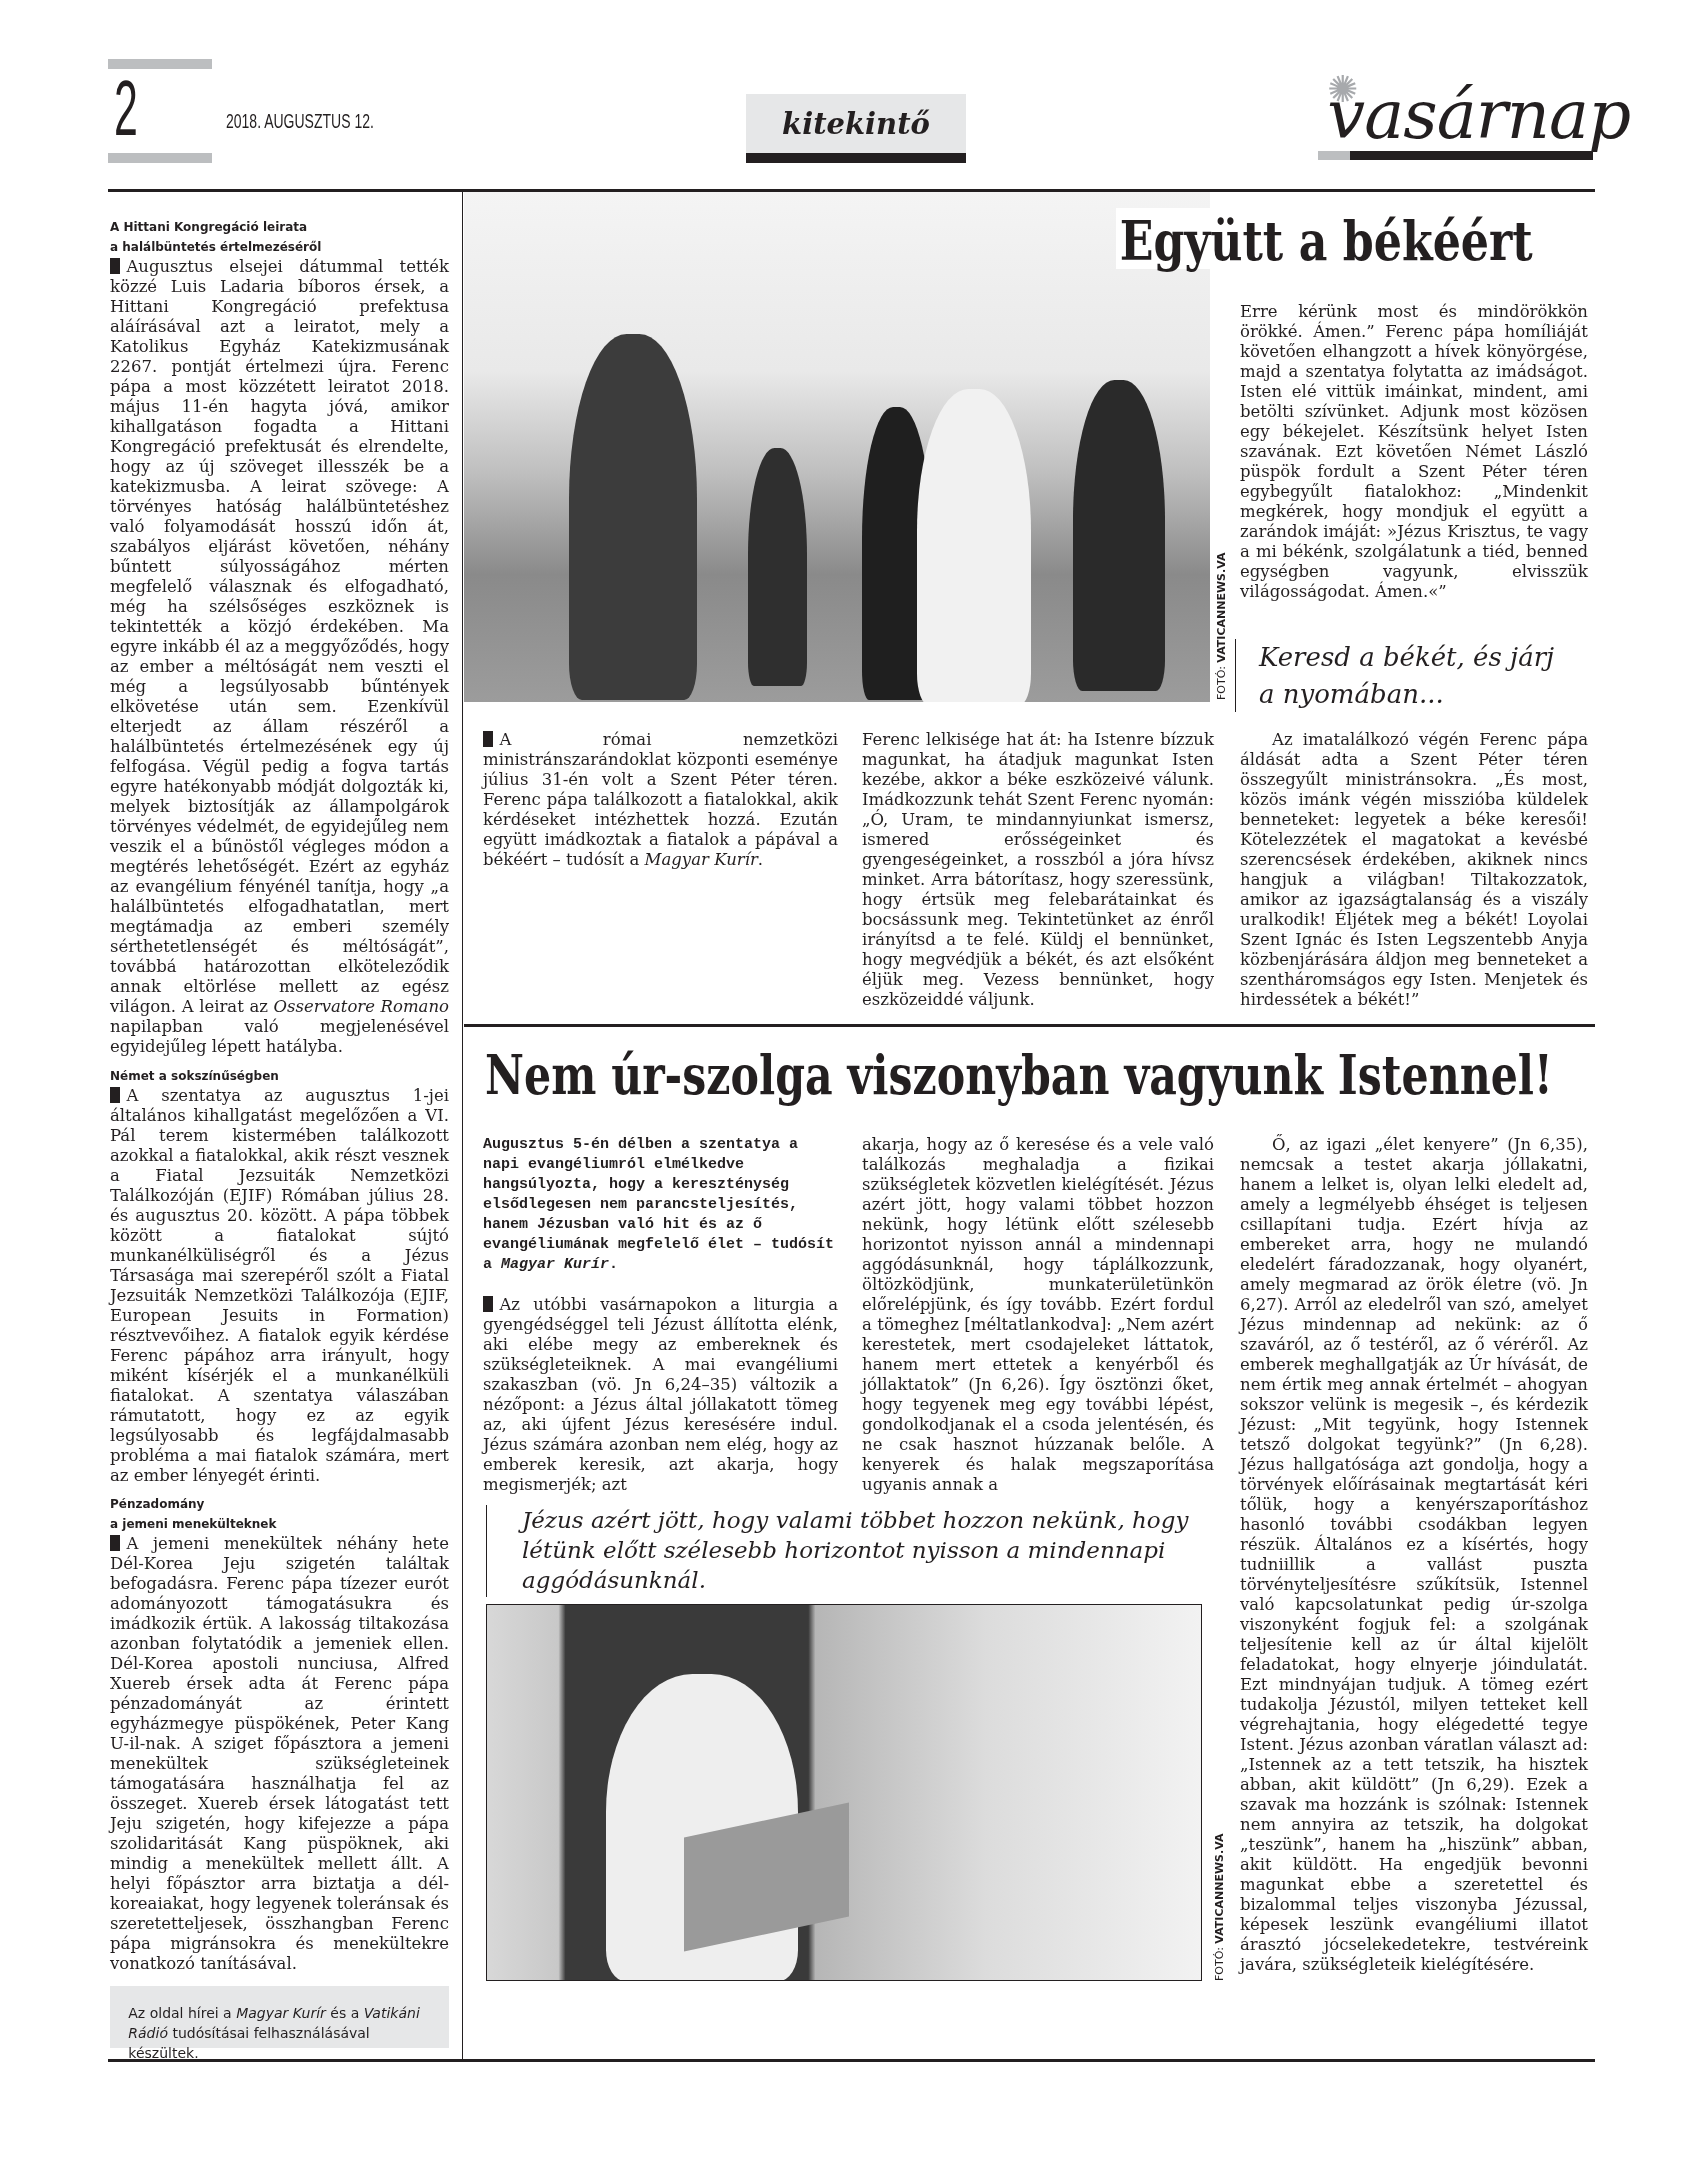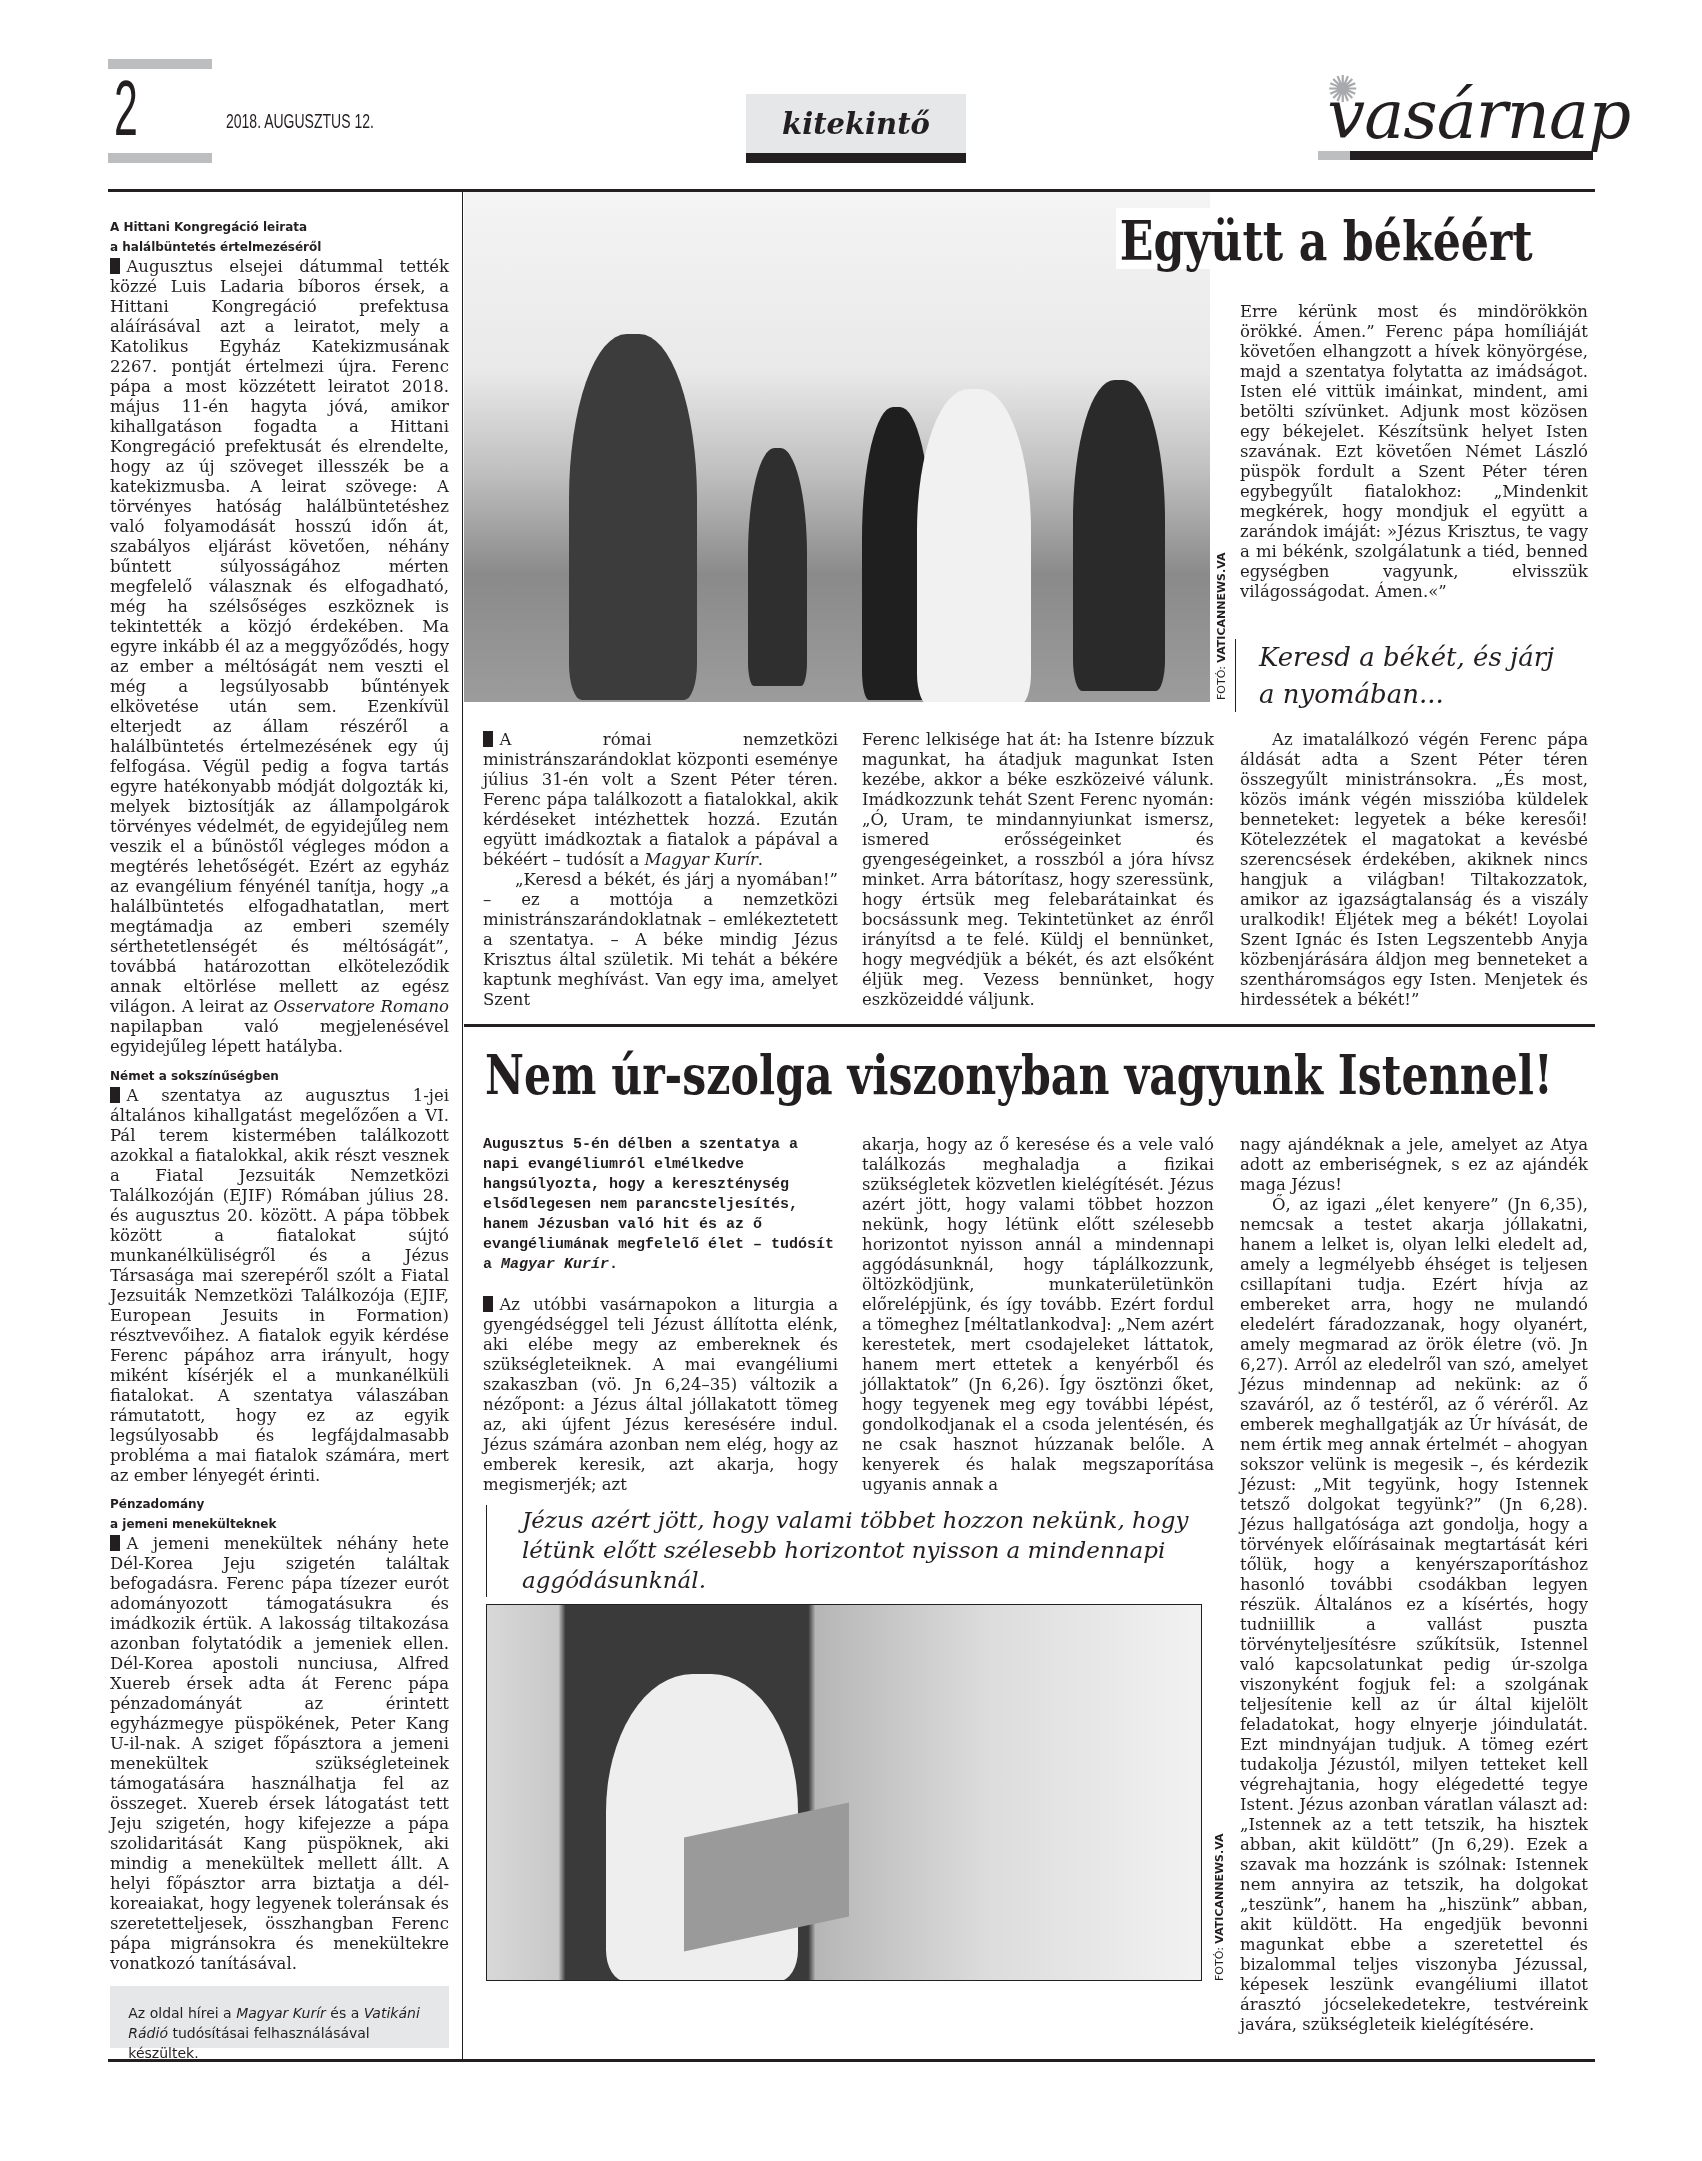--- a/index.html
+++ b/index.html
@@ -88,21 +88,20 @@
 
   <div class="col" style="left:1240px;top:302px;width:348px;">
     <p>Erre kérünk most és mindörökkön örökké. Ámen.” Ferenc pápa homíliáját követően elhangzott a hívek könyörgése, majd a szentatya folytatta az imádságot. Isten elé vittük imáinkat, mindent, ami betölti szívünket. Adjunk most közösen egy békejelet. Készítsünk helyet Isten szavának. Ezt követően Német László püspök fordult a Szent Péter téren egybegyűlt fiatalokhoz: „Mindenkit megkérek, hogy mondjuk el együtt a zarándok imáját: »Jézus Krisztus, te vagy a mi békénk, szolgálatunk a tiéd, benned egységben vagyunk, elvisszük világosságodat. Ámen.«”</p>
   </div>
   <div class="abs pull1">
     <span>Keresd a békét, és járj</span><br><span>a nyomában...</span>
   </div>
 
   <div class="col" style="left:483px;top:730px;width:355px;">
     <p><span class="sq"></span><span>A római nemzetközi ministránszarándoklat központi eseménye július 31-én volt a Szent Péter téren. Ferenc pápa találkozott a fiatalokkal, akik kérdéseket intézhettek hozzá. Ezután együtt imádkoztak a fiatalok a pápával a békéért – tudósít a </span><i>Magyar Kurír</i><span>.</span></p>
-    <p class="ind">„Keresd a békét, és járj a nyomában!” – ez a mottója a nemzetközi ministránszarándoklatnak – emlékeztetett a szentatya. – A béke mindig Jézus Krisztus által születik. Mi tehát a békére kaptunk meghívást. Van egy ima, amelyet Szent</p>
   </div>
   <div class="col" style="left:862px;top:730px;width:352px;">
     <p>Ferenc lelkisége hat át: ha Istenre bízzuk magunkat, ha átadjuk magunkat Isten kezébe, akkor a béke eszközeivé válunk. Imádkozzunk tehát Szent Ferenc nyomán: „Ó, Uram, te mindannyiunkat ismersz, ismered erősségeinket és gyengeségeinket, a rosszból a jóra hívsz minket. Arra bátorítasz, hogy szeressünk, hogy értsük meg felebarátainkat és bocsássunk meg. Tekintetünket az énről irányítsd a te felé. Küldj el bennünket, hogy megvédjük a békét, és azt elsőként éljük meg. Vezess bennünket, hogy eszközeiddé váljunk.</p>
   </div>
   <div class="col" style="left:1240px;top:730px;width:348px;">
     <p class="ind">Az imatalálkozó végén Ferenc pápa áldását adta a Szent Péter téren összegyűlt ministránsokra. „És most, közös imánk végén misszióba küldelek benneteket: legyetek a béke keresői! Kötelezzétek el magatokat a kevésbé szerencsések érdekében, akiknek nincs hangjuk a világban! Tiltakozzatok, amikor az igazságtalanság és a viszály uralkodik! Éljétek meg a békét! Loyolai Szent Ignác és Isten Legszentebb Anyja közbenjárására áldjon meg benneteket a szentháromságos egy Isten. Menjetek és hirdessétek a békét!”</p>
   </div>
 </article>
 
 <div class="rule" style="left:464px;top:1024px;width:1131px;height:2.7px;"></div>
@@ -118,19 +117,18 @@
     <p>akarja, hogy az ő keresése és a vele való találkozás meghaladja a fizikai szükségletek közvetlen kielégítését. Jézus azért jött, hogy valami többet hozzon nekünk, hogy létünk előtt szélesebb horizontot nyisson annál a mindennapi aggódásunknál, hogy táplálkozzunk, öltözködjünk, munkaterületünkön előrelépjünk, és így tovább. Ezért fordul a tömeghez [méltatlankodva]: „Nem azért kerestetek, mert csodajeleket láttatok, hanem mert ettetek a kenyérből és jóllaktatok” (Jn 6,26). Így ösztönzi őket, hogy tegyenek meg egy további lépést, gondolkodjanak el a csoda jelentésén, és ne csak hasznot húzzanak belőle. A kenyerek és halak megszaporítása ugyanis annak a</p>
   </div>
   <div class="abs pull2">Jézus azért jött, hogy valami többet hozzon nekünk, hogy létünk előtt szélesebb horizontot nyisson a mindennapi aggódásunknál.</div>
   <div class="photo photo2" title="Ferenc pápa beszél az ablakból mikrofonnal">
     <div class="fig" style="left:119px;top:69px;width:192px;height:307px;background:#eeeeee;"></div>
     <div class="abs" style="left:197px;top:215px;width:165px;height:114px;background:#9a9a9a;transform:skewY(-12deg);"></div>
   </div>
   <div class="photo-credit" style="left:1213px;top:1981px;"><span>FOTÓ: </span><b>VATICANNEWS.VA</b></div>
 
   <div class="col" style="left:1240px;top:1135px;width:348px;">
-    <p>nagy ajándéknak a jele, amelyet az Atya adott az emberiségnek, s ez az ajándék maga Jézus!</p>
     <p class="ind">Ő, az igazi „élet kenyere” (Jn 6,35), nemcsak a testet akarja jóllakatni, hanem a lelket is, olyan lelki eledelt ad, amely a legmélyebb éhséget is teljesen csillapítani tudja. Ezért hívja az embereket arra, hogy ne mulandó eledelért fáradozzanak, hogy olyanért, amely megmarad az örök életre (vö. Jn 6,27). Arról az eledelről van szó, amelyet Jézus mindennap ad nekünk: az ő szaváról, az ő testéről, az ő véréről. Az emberek meghallgatják az Úr hívását, de nem értik meg annak értelmét – ahogyan sokszor velünk is megesik –, és kérdezik Jézust: „Mit tegyünk, hogy Istennek tetsző dolgokat tegyünk?” (Jn 6,28). Jézus hallgatósága azt gondolja, hogy a törvények előírásainak megtartását kéri tőlük, hogy a kenyérszaporításhoz hasonló további csodákban legyen részük. Általános ez a kísértés, hogy tudniillik a vallást puszta törvényteljesítésre szűkítsük, Istennel való kapcsolatunkat pedig úr-szolga viszonyként fogjuk fel: a szolgának teljesítenie kell az úr által kijelölt feladatokat, hogy elnyerje jóindulatát. Ezt mindnyájan tudjuk. A tömeg ezért tudakolja Jézustól, milyen tetteket kell végrehajtania, hogy elégedetté tegye Istent. Jézus azonban váratlan választ ad: „Istennek az a tett tetszik, ha hisztek abban, akit küldött” (Jn 6,29). Ezek a szavak ma hozzánk is szólnak: Istennek nem annyira az tetszik, ha dolgokat „teszünk”, hanem ha „hiszünk” abban, akit küldött. Ha engedjük bevonni magunkat ebbe a szeretettel és bizalommal teljes viszonyba Jézussal, képesek leszünk evangéliumi illatot árasztó jócselekedetekre, testvéreink javára, szükségleteik kielégítésére.</p>
   </div>
 </article>
 
 <div class="rule" style="left:108px;top:2059px;width:1487px;height:2.7px;"></div>
 
 
 </body></html>

